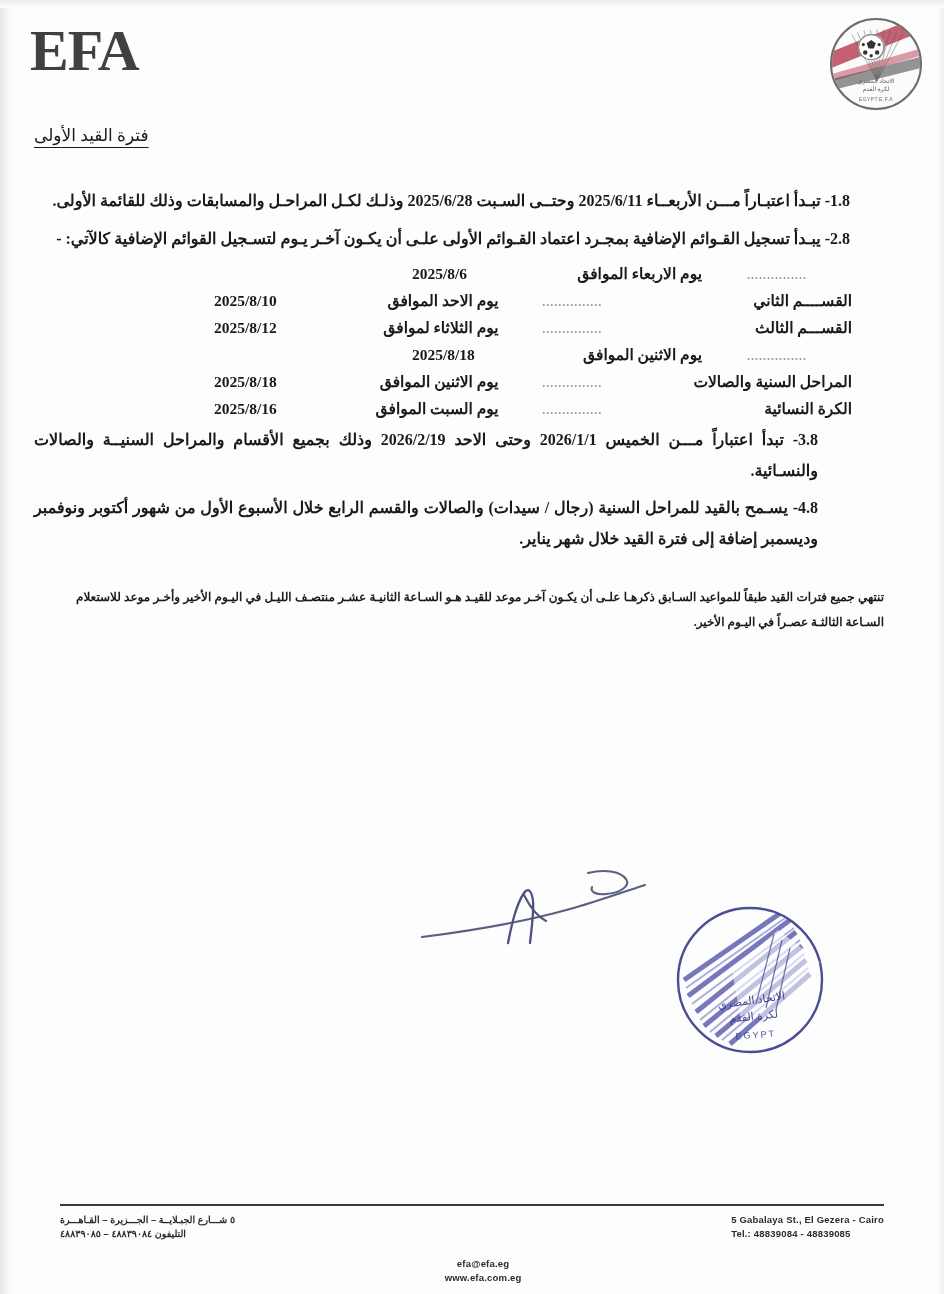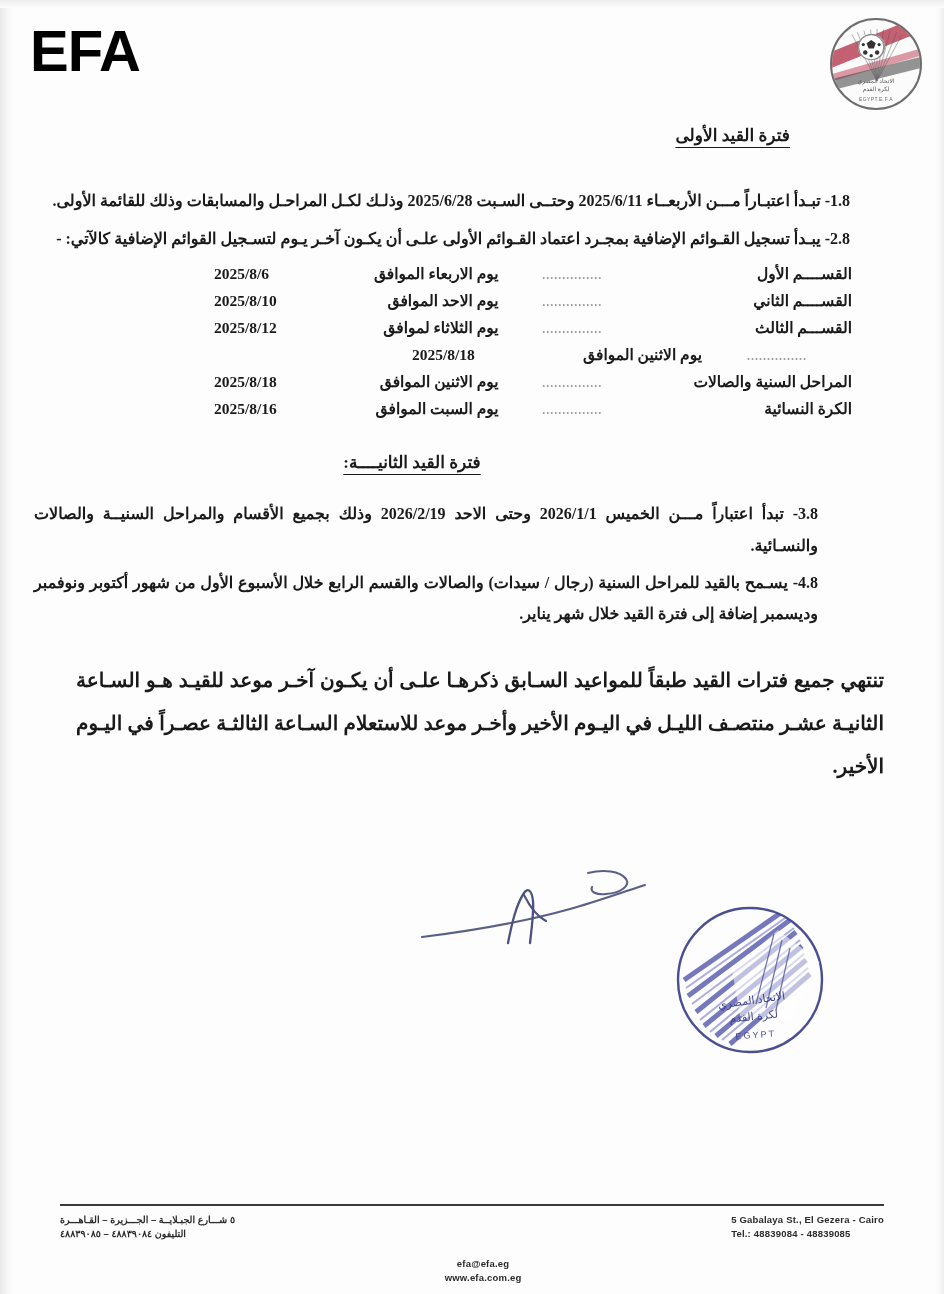--- a/index.html
+++ b/index.html
@@ -32,25 +32,25 @@
 
   
   .header {
     position: absolute;
     top: 14px; left: 0; right: 0;
     height: 96px;
   }
   .efa-wordmark {
     position: absolute;
     left: 30px; top: 8px;
-    font-family: Liberation Sans, sans-serif;
+    font-family: Liberation Serif, serif;
     font-weight: bold;
     font-size: 58px;
     letter-spacing: -1px;
-    color: #000000;
+    color: #404040;
     line-height: 1;
   }
   .efa-crest {
     position: absolute;
     right: 22px; top: 4px;
     width: 88px; height: 88px;
     border-radius: 50%;
     border: 2px solid #6d6d6d;
     overflow: hidden;
     background: #fbfbfb;
@@ -120,23 +120,23 @@
     font-weight: bold;
   }
   .section-title {
     text-align: right;
     font-size: 17px;
     font-weight: bold;
     margin: 0 6px 26px 0;
     letter-spacing: .3px;
   }
   .sub-title {
-    text-align: right;
+    text-align: left;
     font-size: 17px;
-    font-weight: bold;
+    font-weight: normal;
     text-decoration: underline;
     text-underline-offset: 6px;
     margin: 0 0 34px 0;
     padding-right: 120px;
   }
   .sub-title-2 {
     text-align: center;
     font-size: 17px;
     font-weight: bold;
     text-decoration: underline;
@@ -194,21 +194,21 @@
     direction: ltr;
     font-weight: bold;
     white-space: nowrap;
     font-family: "Liberation Serif", serif;
   }
 
   .closing {
     margin: 30px 26px 0 42px;
     text-align: justify;
     text-align-last: right;
-    font-size: 20px;
+    font-size: 12px;
     line-height: 2.15;
     font-weight: bold;
   }
 
   
   .sign-area {
     position: absolute;
     top: 860px;
     left: 0;
     right: 0;
@@ -325,21 +325,20 @@
 
     <div class="sub-title">فترة القيد الأولى</div>
 
     <p class="clause">1.8- تبـدأ اعتبـاراً مـــن الأربعــاء 2025/6/11 وحتــى السـبت 2025/6/28 وذلـك لكـل المراحـل والمسابقات وذلك للقائمة الأولى.</p>
 
     <p class="clause">2.8- يبـدأ تسجيل القـوائم الإضافية بمجـرد اعتماد القـوائم الأولى علـى أن يكـون آخـر يـوم لتسـجيل القوائم الإضافية كالآتي: -</p>
 
     <div class="schedule">
 
       <div class="sched-row">
-        <div class="sched-label">القســــم الأول</div>
         <div class="sched-dots">...............</div>
         <div class="sched-day">يوم  الاربعاء  الموافق</div>
         <div class="sched-date">2025/8/6</div>
       </div>
 
       <div class="sched-row">
         <div class="sched-label">القســــم الثاني</div>
         <div class="sched-dots">...............</div>
         <div class="sched-day">يوم الاحد الموافق</div>
         <div class="sched-date">2025/8/10</div>
@@ -367,21 +366,20 @@
 
       <div class="sched-row">
         <div class="sched-label">الكرة النسائية</div>
         <div class="sched-dots">...............</div>
         <div class="sched-day">يوم السبت الموافق</div>
         <div class="sched-date">2025/8/16</div>
       </div>
 
     </div>
 
-    <div class="sub-title-2">فترة القيد الثانيــــة:</div>
 
     <p class="clause indent-more">3.8- تبدأ اعتباراً مـــن الخميس 2026/1/1 وحتى الاحد 2026/2/19 وذلك بجميع الأقسام والمراحل السنيــة والصالات والنسـائية.</p>
 
     <p class="clause indent-more">4.8- يسـمح بالقيد للمراحل السنية (رجال / سيدات) والصالات والقسم الرابع خلال الأسبوع الأول من شهور أكتوبر ونوفمبر وديسمبر إضافة إلى فترة القيد خلال شهر يناير.</p>
 
     <p class="closing">تنتهي جميع فترات القيد طبقاً للمواعيد السـابق ذكرهـا علـى أن يكـون آخـر موعد للقيـد هـو السـاعة الثانيـة عشـر منتصـف الليـل في اليـوم الأخير وأخـر موعد للاستعلام السـاعة الثالثـة عصـراً في اليـوم الأخير.</p>
 
   </div>
 
   <div class="sign-area">

